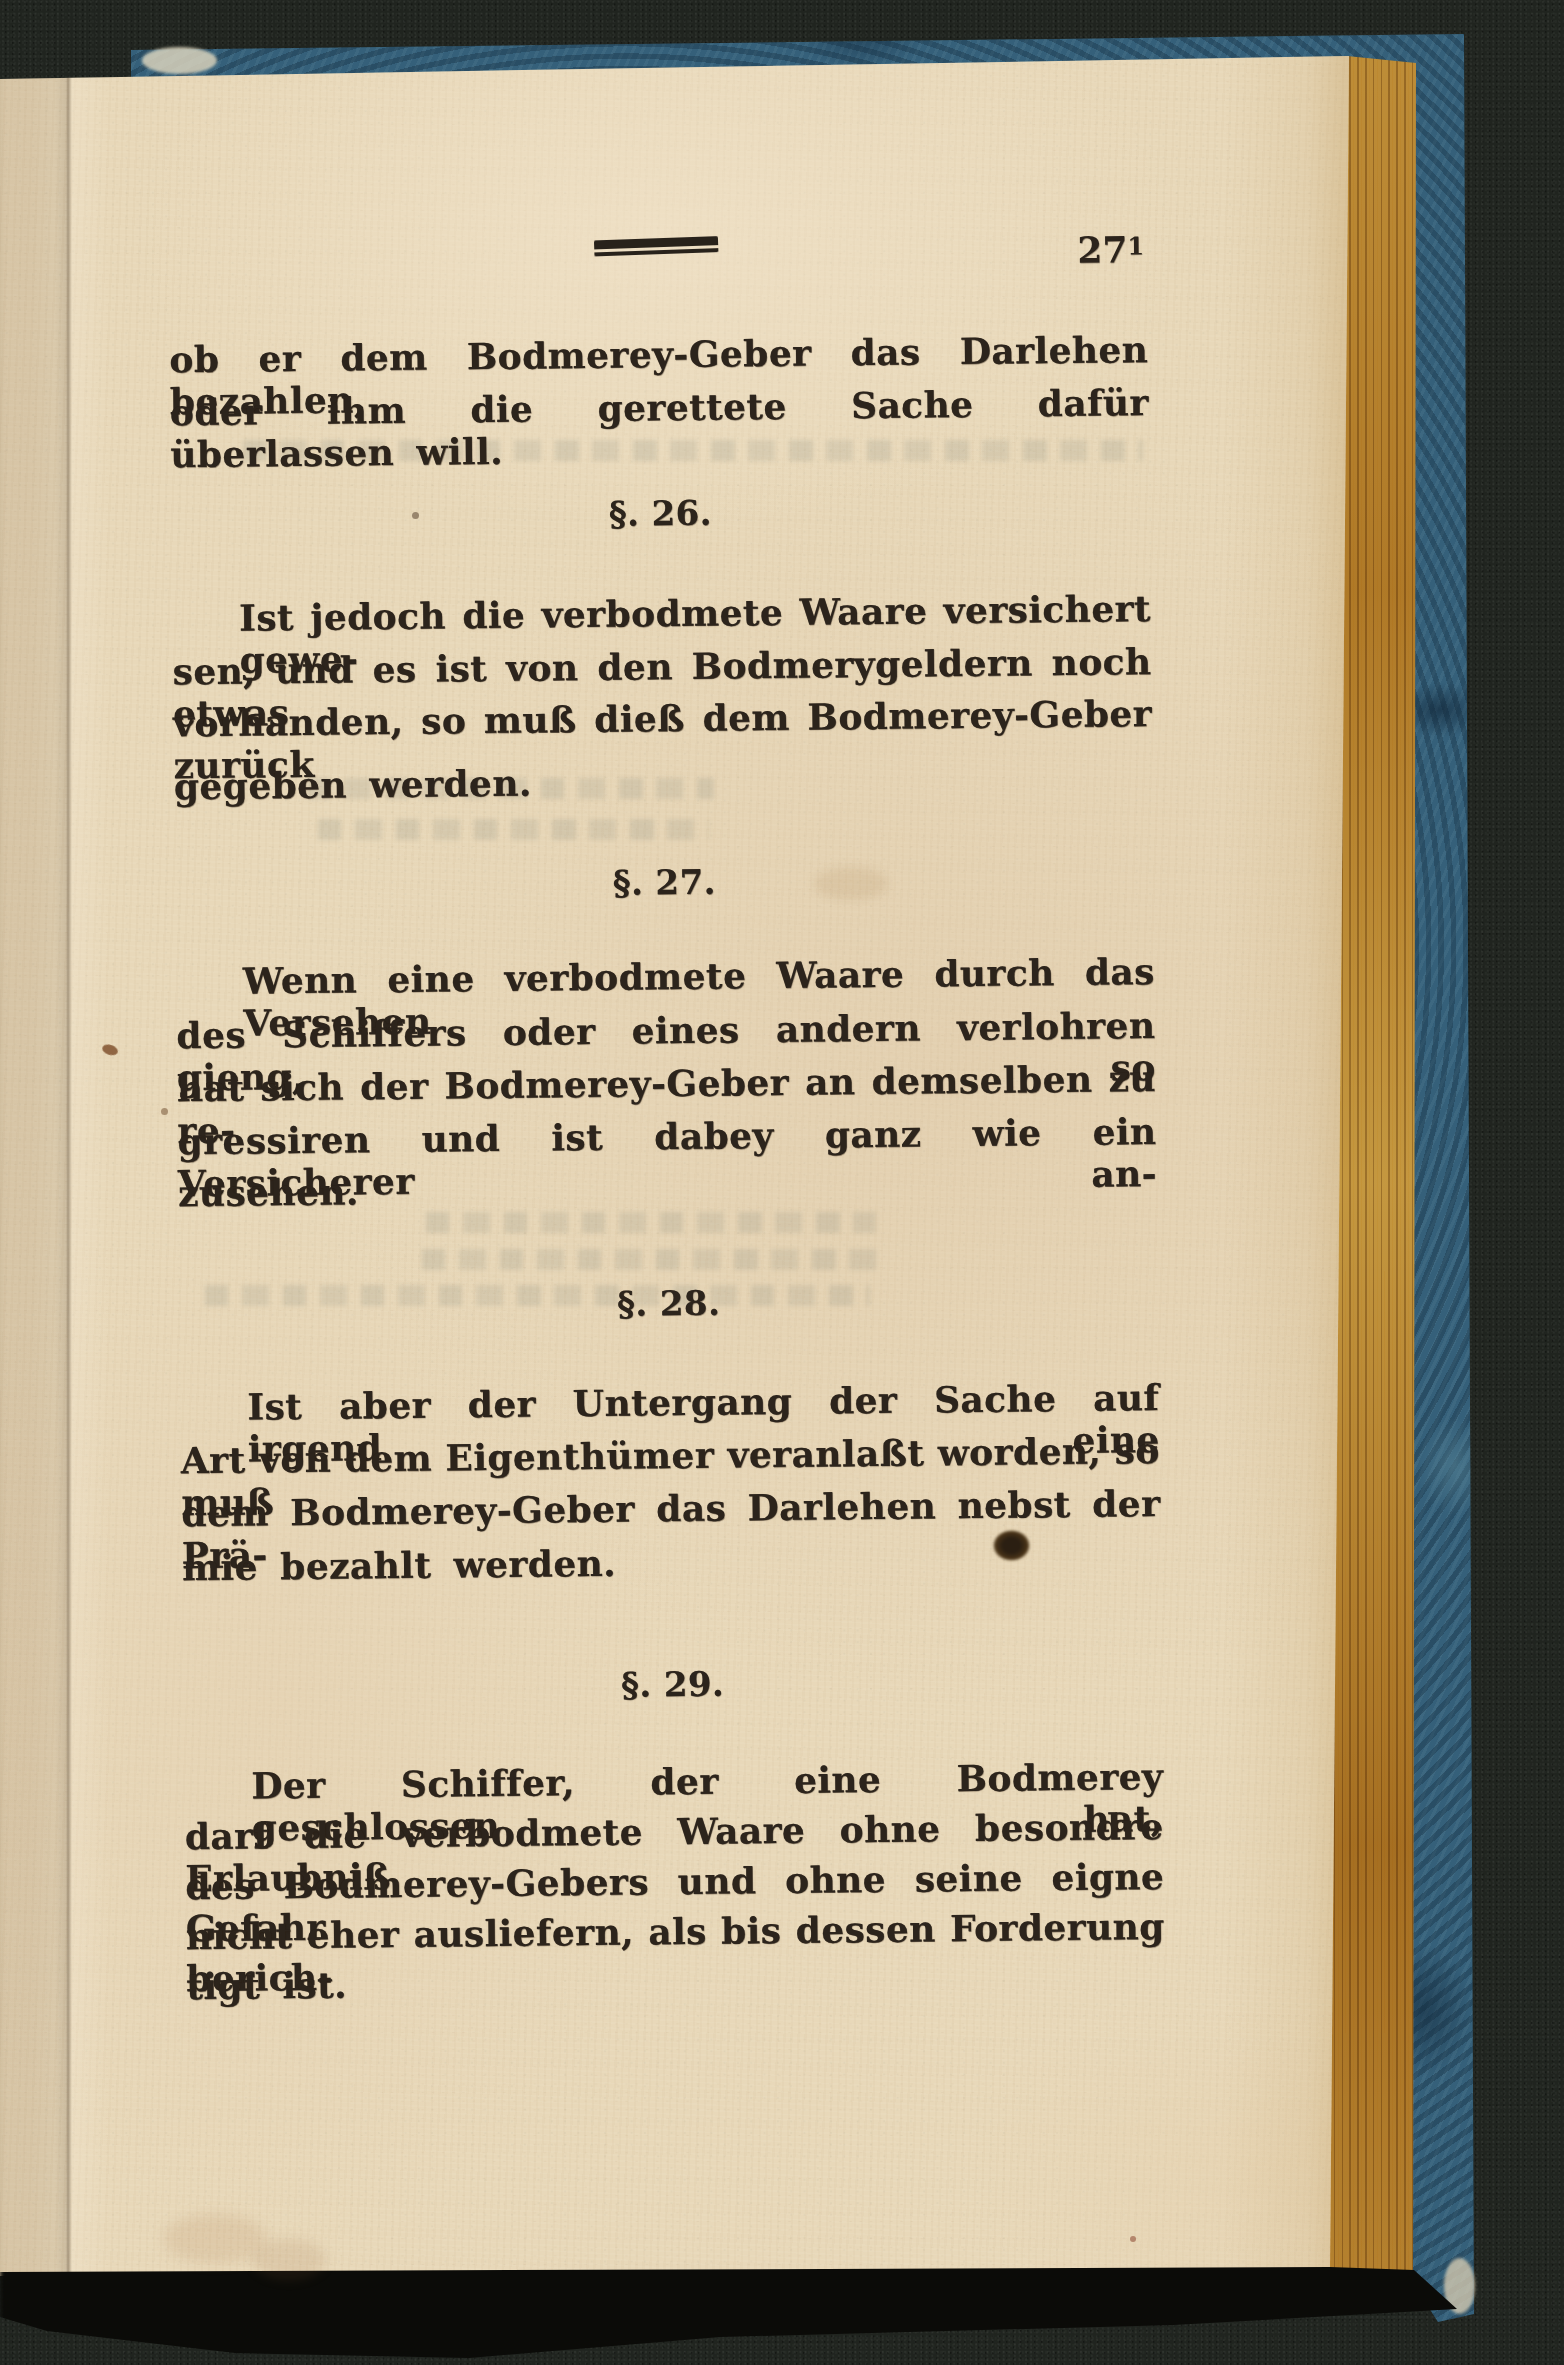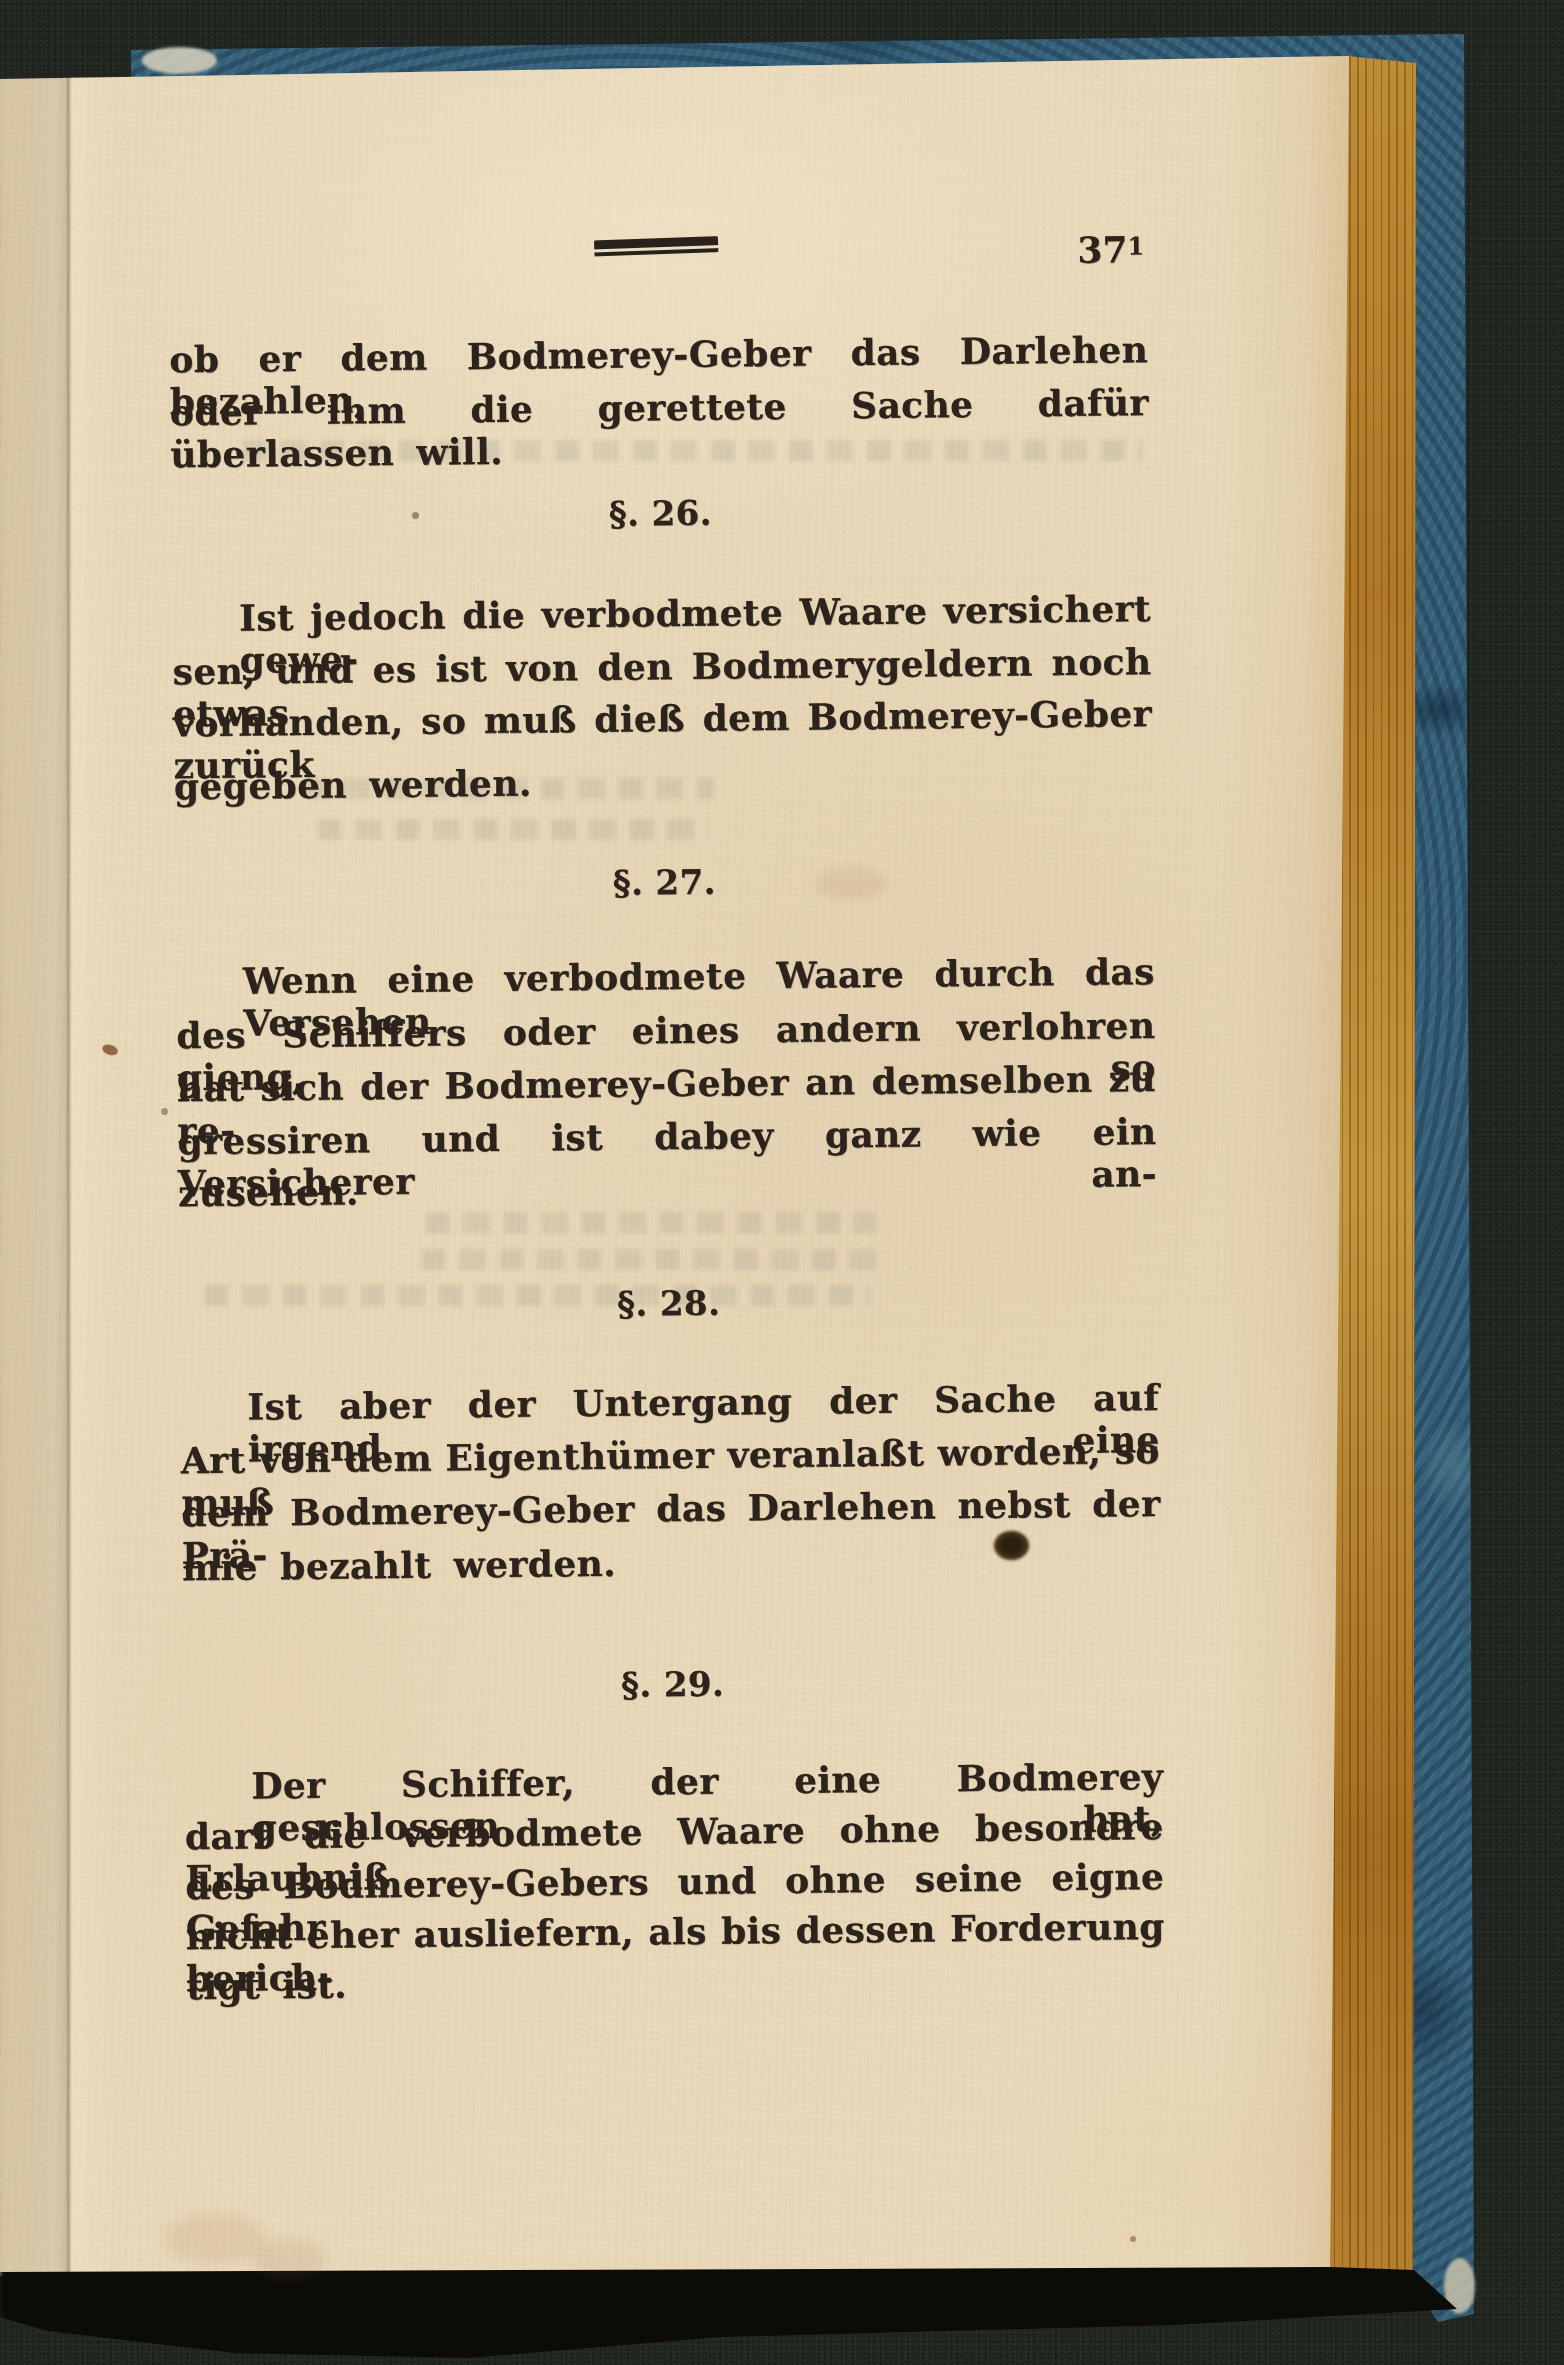--- a/index.html
+++ b/index.html
@@ -144,21 +144,21 @@
   <div class="stain fleck"></div>
   <div class="stain dot1"></div>
   <div class="stain dot2"></div>
   <div class="stain dot3"></div>
   <div class="stain smudge1"></div>
   <div class="stain smudge2"></div>
   <div class="stain smudge3"></div>
 
   <div class="text-layer">
     <div class="rule"></div>
-    <div class="pagenum"><span>37</span><span class="sup">1</span></div>
+    <div class="pagenum"><span>27</span><span class="sup">1</span></div>
 
     <div class="tline j" style="top:332px">ob er dem Bodmerey-Geber das Darlehen bezahlen,</div>
     <div class="tline l" style="top:385px">oder ihm die gerettete Sache dafür überlassen will.</div>
 
     <div class="tline heading" style="top:491px">§. 26.</div>
     <div class="tline ind" style="top:591px">Ist jedoch die verbodmete Waare versichert gewe-</div>
     <div class="tline" style="top:644px">sen, und es ist von den Bodmerygeldern noch etwas</div>
     <div class="tline" style="top:696px">vorhanden, so muß dieß dem Bodmerey-Geber zurück</div>
     <div class="tline l" style="top:759px">gegeben werden.</div>
 

